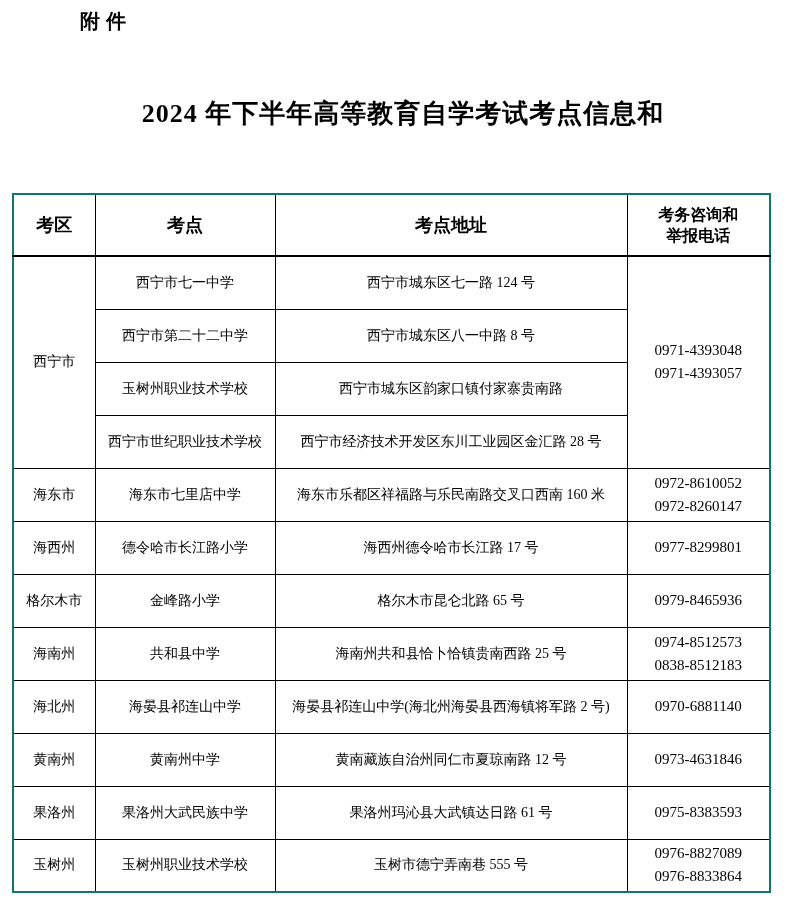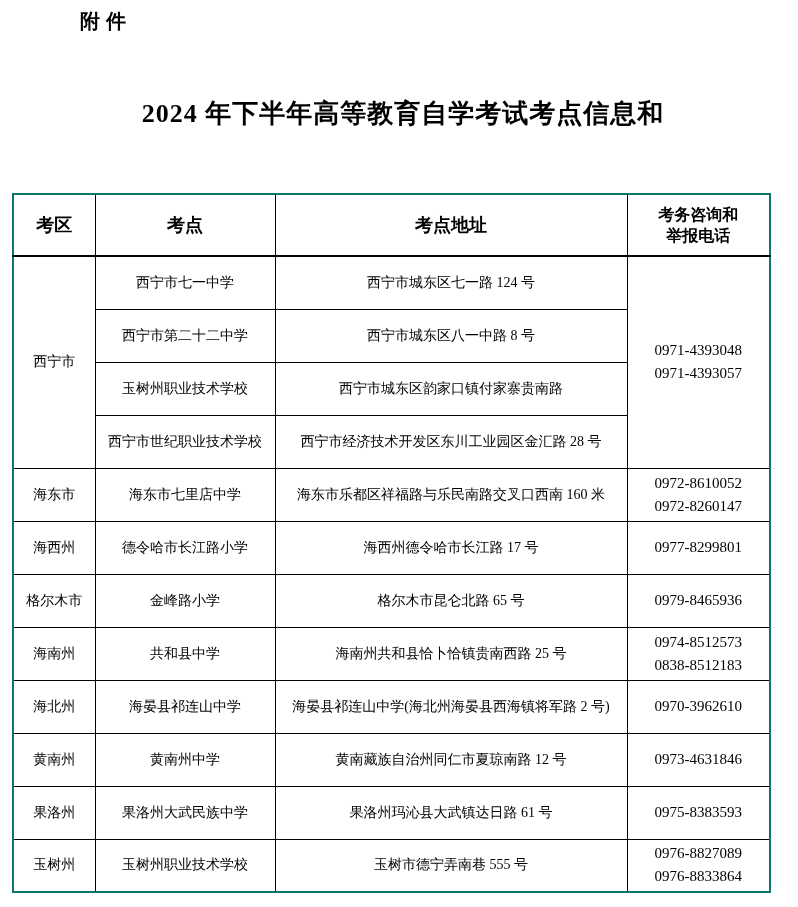--- a/index.html
+++ b/index.html
@@ -169,21 +169,21 @@
           <div>0974-8512573</div>
           <div>0838-8512183</div>
         </td>
       </tr>
 
       <tr>
         <td>海北州</td>
         <td>海晏县祁连山中学</td>
         <td>海晏县祁连山中学(海北州海晏县西海镇将军路 2 号)</td>
         <td class="phone-cell">
-          <div>0970-3962610</div>
+          <div>0970-6881140</div>
         </td>
       </tr>
 
       <tr>
         <td>黄南州</td>
         <td>黄南州中学</td>
         <td>黄南藏族自治州同仁市夏琼南路 12 号</td>
         <td class="phone-cell">
           <div>0973-4631846</div>
         </td>

